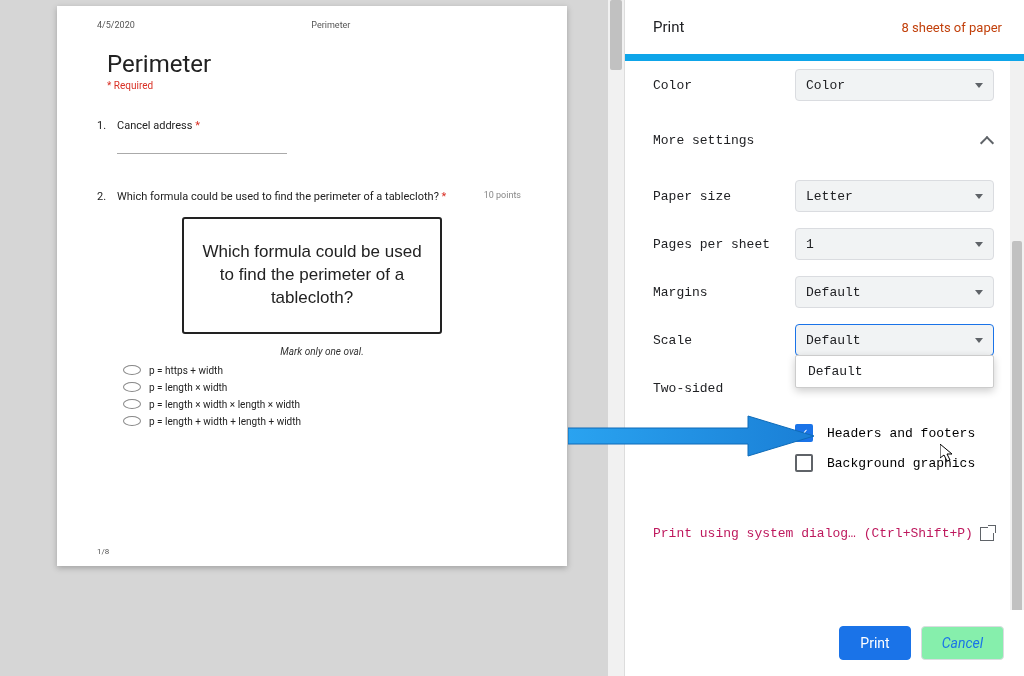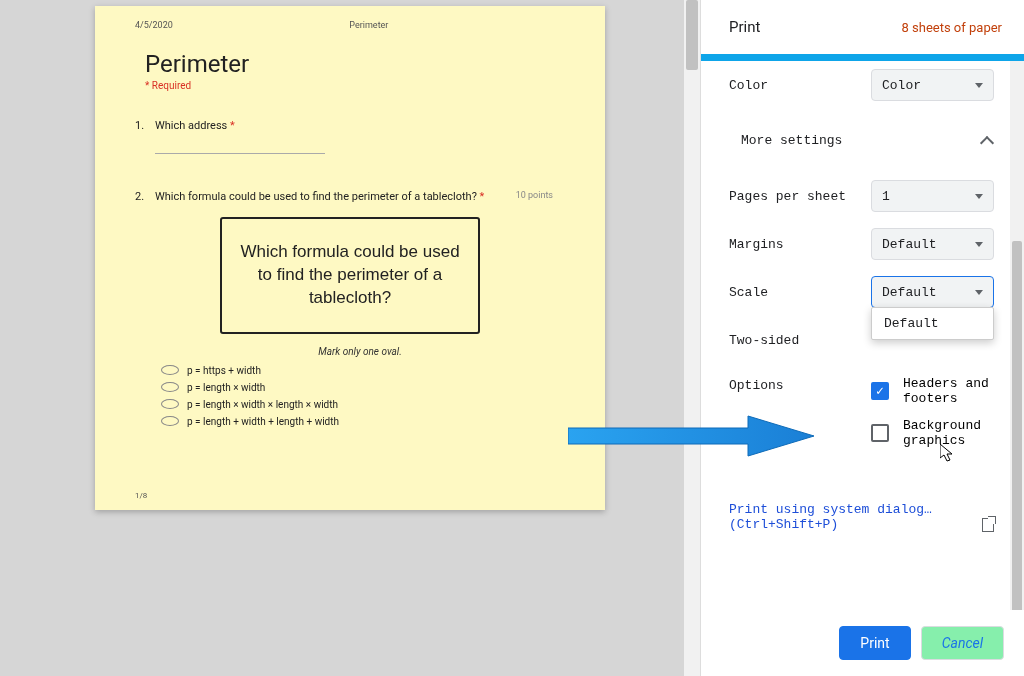--- a/index.html
+++ b/index.html
@@ -29,22 +29,22 @@
     }
     .preview-scrollbar-thumb {
       position: absolute;
       top: 0; left: 2px; right: 2px;
       height: 70px;
       background: #c1c1c1;
       border-radius: 2px;
     }
     .doc-page {
       width: 510px;
-      height: 504px;
-      background: #fef9c3;
+      height: 560px;
+      background: #ffffff;
       box-shadow: 0 2px 6px rgba(0,0,0,0.25);
       padding: 14px 40px 10px 40px;
       position: relative;
       color: #222;
     }
     .doc-header-row {
       display: flex;
       justify-content: space-between;
       font-size: 9px;
       color: #555;
@@ -65,21 +65,21 @@
     }
     .question-row {
       display: flex;
       font-size: 11px;
       margin-bottom: 8px;
       position: relative;
     }
     .q-num { width: 20px; flex-shrink:0; }
     .q-text { flex: 1; }
     .req-star { color: #d93025; }
-    .points { font-size: 9px; color: #888; position:absolute; right:12px; }
+    .points { font-size: 9px; color: #888; position:absolute; right:6px; }
     .input-line {
       border-bottom: 1px solid #aaa;
       height: 14px;
       width: 170px;
       margin-left: 20px;
       margin-bottom: 36px;
     }
     .tablecloth-box {
       border: 2px solid #222;
       border-radius: 3px;
@@ -118,21 +118,21 @@
       bottom: 10px; left: 40px; right: 40px;
       display: flex;
       justify-content: space-between;
       font-size: 8px;
       color: #555;
       border-top: 0;
     }
 
     
     .print-panel {
-      width: 324px;
+      width: 400px;
       background: #fff;
       display: flex;
       flex-direction: column;
       position: relative;
       border-left: 1px solid #ddd;
     }
     .print-title-row {
       display: flex;
       justify-content: space-between;
       align-items: center;
@@ -193,21 +193,21 @@
     .caret {
       width: 0; height: 0;
       border-left: 4px solid transparent;
       border-right: 4px solid transparent;
       border-top: 5px solid #5f6368;
     }
     .more-settings-row {
       display: flex;
       justify-content: space-between;
       align-items: center;
-      padding: 24px 30px 24px 40px;
+      padding: 24px 30px 24px 28px;
       font-size: 13px;
       color: #202124;
     }
     .chevron-up {
       width: 10px; height: 10px;
       border-left: 2px solid #5f6368;
       border-top: 2px solid #5f6368;
       transform: rotate(45deg);
       margin-top: 4px;
       margin-right: 2px;
@@ -250,21 +250,21 @@
       border-color: #1a73e8;
       color: #fff;
       font-size: 13px;
       line-height: 1;
     }
     .system-dialog-row {
       padding: 28px 30px 12px 28px;
       display: flex;
       justify-content: space-between;
       font-size: 13px;
-      color: #1d4ed8;
+      color: #be185d;
       margin-top: 20px;
       align-items: flex-end;
     }
     .launch-icon {
       width: 14px; height: 14px;
       border: 1.5px solid #5f6368;
       position: relative;
     }
     .launch-icon::after {
       content: "";
@@ -330,21 +330,21 @@
       <span>4/5/2020</span>
       <span>Perimeter</span>
       <span></span>
     </div>
     <div class="doc-title">Perimeter</div>
     <div class="doc-required">* Required</div>
 
     <div class="question-row">
       <span class="q-num">1.</span>
       <span class="q-text">
-        <span>Which address</span>
+        <span>Cancel address</span>
         <span class="req-star">*</span>
       </span>
     </div>
     <div class="input-line"></div>
 
     <div class="question-row">
       <span class="q-num">2.</span>
       <span class="q-text">
         <span>Which formula could be used to find the perimeter of a tablecloth?</span>
         <span class="req-star">*</span>
@@ -397,20 +397,27 @@
         <span>Color</span>
         <span class="caret"></span>
       </div>
     </div>
 
     <div class="more-settings-row">
       <span>More settings</span>
       <span class="chevron-up"></span>
     </div>
 
+    <div class="setting-row">
+      <div class="setting-label">Paper size</div>
+      <div class="select-box">
+        <span>Letter</span>
+        <span class="caret"></span>
+      </div>
+    </div>
 
     <div class="setting-row">
       <div class="setting-label">Pages per sheet</div>
       <div class="select-box">
         <span>1</span>
         <span class="caret"></span>
       </div>
     </div>
 
     <div class="setting-row">

